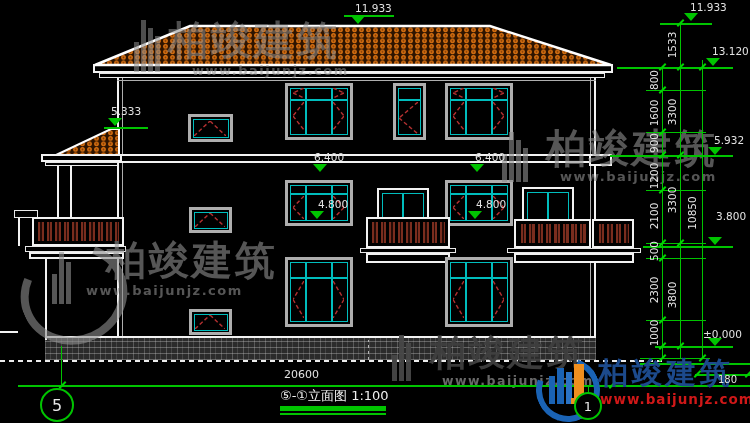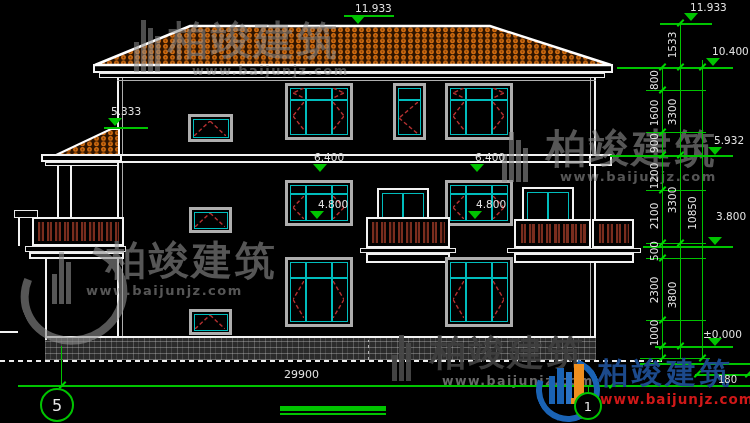--- a/index.html
+++ b/index.html
@@ -328,21 +328,21 @@
   <span class="dtx vtx" style="left:654px;top:290px">2300</span>
   <span class="dtx vtx" style="left:654px;top:333px">1000</span>
   <span class="dtx vtx" style="left:672px;top:45px">1533</span>
   <span class="dtx vtx" style="left:672px;top:112px">3300</span>
   <span class="dtx vtx" style="left:672px;top:200px">3300</span>
   <span class="dtx vtx" style="left:672px;top:295px">3800</span>
   <span class="dtx vtx" style="left:692px;top:213px">10850</span>
 
   <span class="dtx" style="left:690px;top:2px">11.933</span>
   <div class="tri" style="left:684px;top:13px"></div>
-  <span class="dtx" style="left:712px;top:46px">10.400</span>
+  <span class="dtx" style="left:712px;top:46px">13.120</span>
   <div class="tri" style="left:706px;top:58px"></div>
   <span class="dtx" style="left:714px;top:135px">5.932</span>
   <div class="tri" style="left:708px;top:147px"></div>
   <span class="dtx" style="left:716px;top:211px">3.800</span>
   <div class="tri" style="left:708px;top:237px"></div>
   <span class="dtx" style="left:703px;top:329px">±0.000</span>
   <div class="tri" style="left:708px;top:338px"></div>
 
   <span class="dtx" style="left:355px;top:3px">11.933</span>
   <div class="gl" style="left:344px;top:15px;width:50px;height:1.5px"></div>
@@ -356,24 +356,25 @@
   <div class="tri" style="left:470px;top:164px"></div>
   <span class="dtx" style="left:318px;top:199px">4.800</span>
   <div class="tri" style="left:310px;top:211px"></div>
   <span class="dtx" style="left:476px;top:199px">4.800</span>
   <div class="tri" style="left:468px;top:211px"></div>
 
   <div class="gl" style="left:18px;top:385px;width:732px;height:1.5px"></div>
   <div class="tk" style="left:58px;top:384px"></div>
   <div class="tk" style="left:608px;top:384px"></div>
   <div class="gl" style="left:61px;top:346px;width:1px;height:40px"></div>
-  <span class="dtx" style="left:284px;top:369px;font-size:11px">29900</span>
+  <span class="dtx" style="left:284px;top:369px;font-size:11px">20600</span>
   <div class="bubble" style="left:40px;top:388px;width:30px;height:30px;font-size:16px">
     <span>5</span>
   </div>
+  <span class="dtx" style="left:280px;top:389px;font-size:13px;color:#f0f0f0">⑤-①立面图 1:100</span>
   <div class="gl" style="left:280px;top:406px;width:106px;height:5px"></div>
   <div class="gl" style="left:280px;top:413px;width:106px;height:1.5px"></div>
 
   <div class="abs" style="left:536px;top:354px;width:214px;height:68px">
     <div class="abs" style="left:0;top:4px;width:52px;height:52px;border:6px solid #1a63b5;border-radius:50%;border-top-color:transparent;transform:rotate(-26deg)"></div>
     <div class="abs" style="left:13px;top:10px;width:36px;height:42px">
       <div class="abs" style="left:0;top:12px;width:6px;height:28px;background:#1a63b5"></div>
       <div class="abs" style="left:8px;top:4px;width:7px;height:36px;background:#1a63b5"></div>
       <div class="abs" style="left:17px;top:8px;width:6px;height:32px;background:#2a73c5"></div>
       <div class="abs" style="left:25px;top:0;width:10px;height:34px;background:#ef8f1f"></div>

